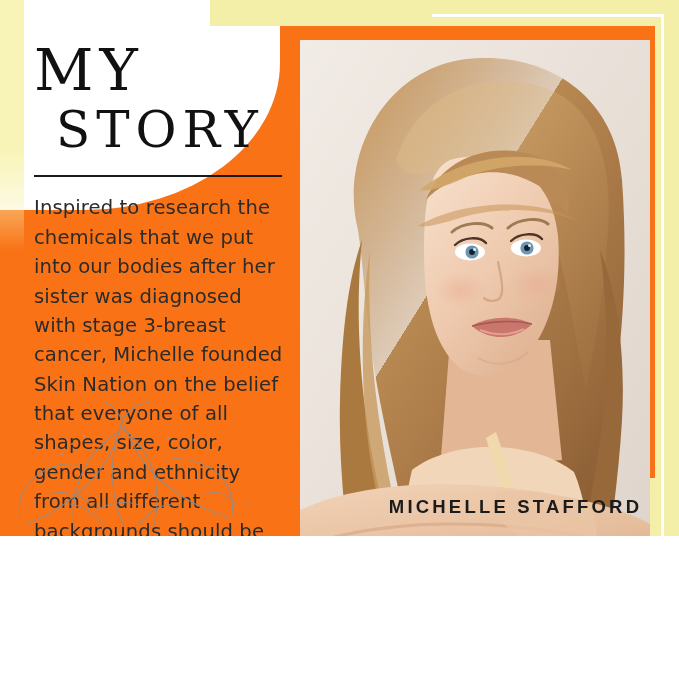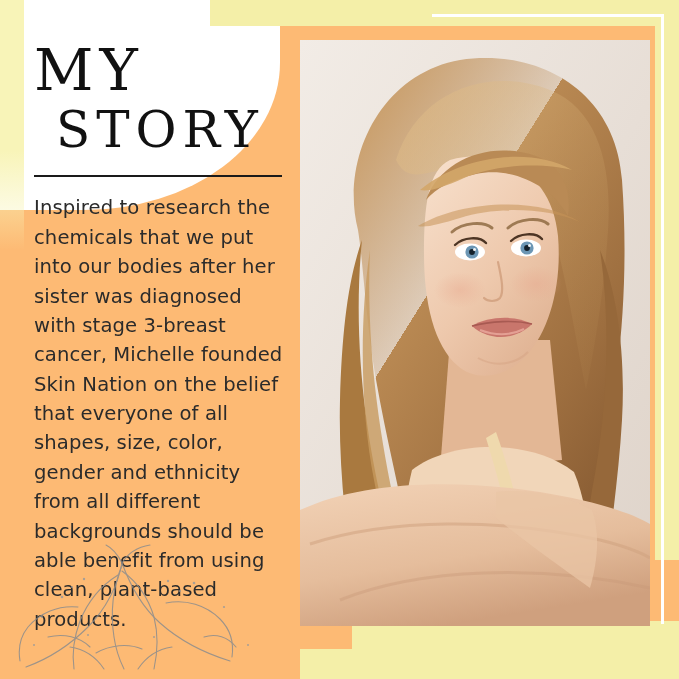--- a/index.html
+++ b/index.html
@@ -4,22 +4,22 @@
 <style>
   * { box-sizing: border-box; margin: 0; padding: 0; }
   html, body {
     width: 679px; height: 679px;
     overflow: hidden;
     background: #ffffff;
     font-family: "Liberation Sans", sans-serif;
   }
   #root {
     position: relative;
-    width: 679px; height: 679px;
-    background: #fdba74;
+    width: 679px; height: 536px;
+    background: #f97316;
     overflow: hidden;
   }
 
   
   .blob-top {
     position: absolute;
     left: -120px; top: -150px;
     width: 330px; height: 330px;
     background: #f8f4b8;
     border-radius: 50%;
@@ -305,14 +305,17 @@
         <circle cx="120" cy="14" r="1"></circle>
           <circle cx="92" cy="18" r="1.1"></circle>
         <circle cx="230" cy="104" r="1"></circle>
           <circle cx="16" cy="104" r="1"></circle>
         <circle cx="136" cy="96" r="1"></circle>
           <circle cx="70" cy="94" r="1"></circle>
       </g>
     </svg>
   </div>
 
+  <div class="nameplate">
+    <span>MICHELLE STAFFORD</span>
+  </div>
 
 </div>
 
 </body></html>

